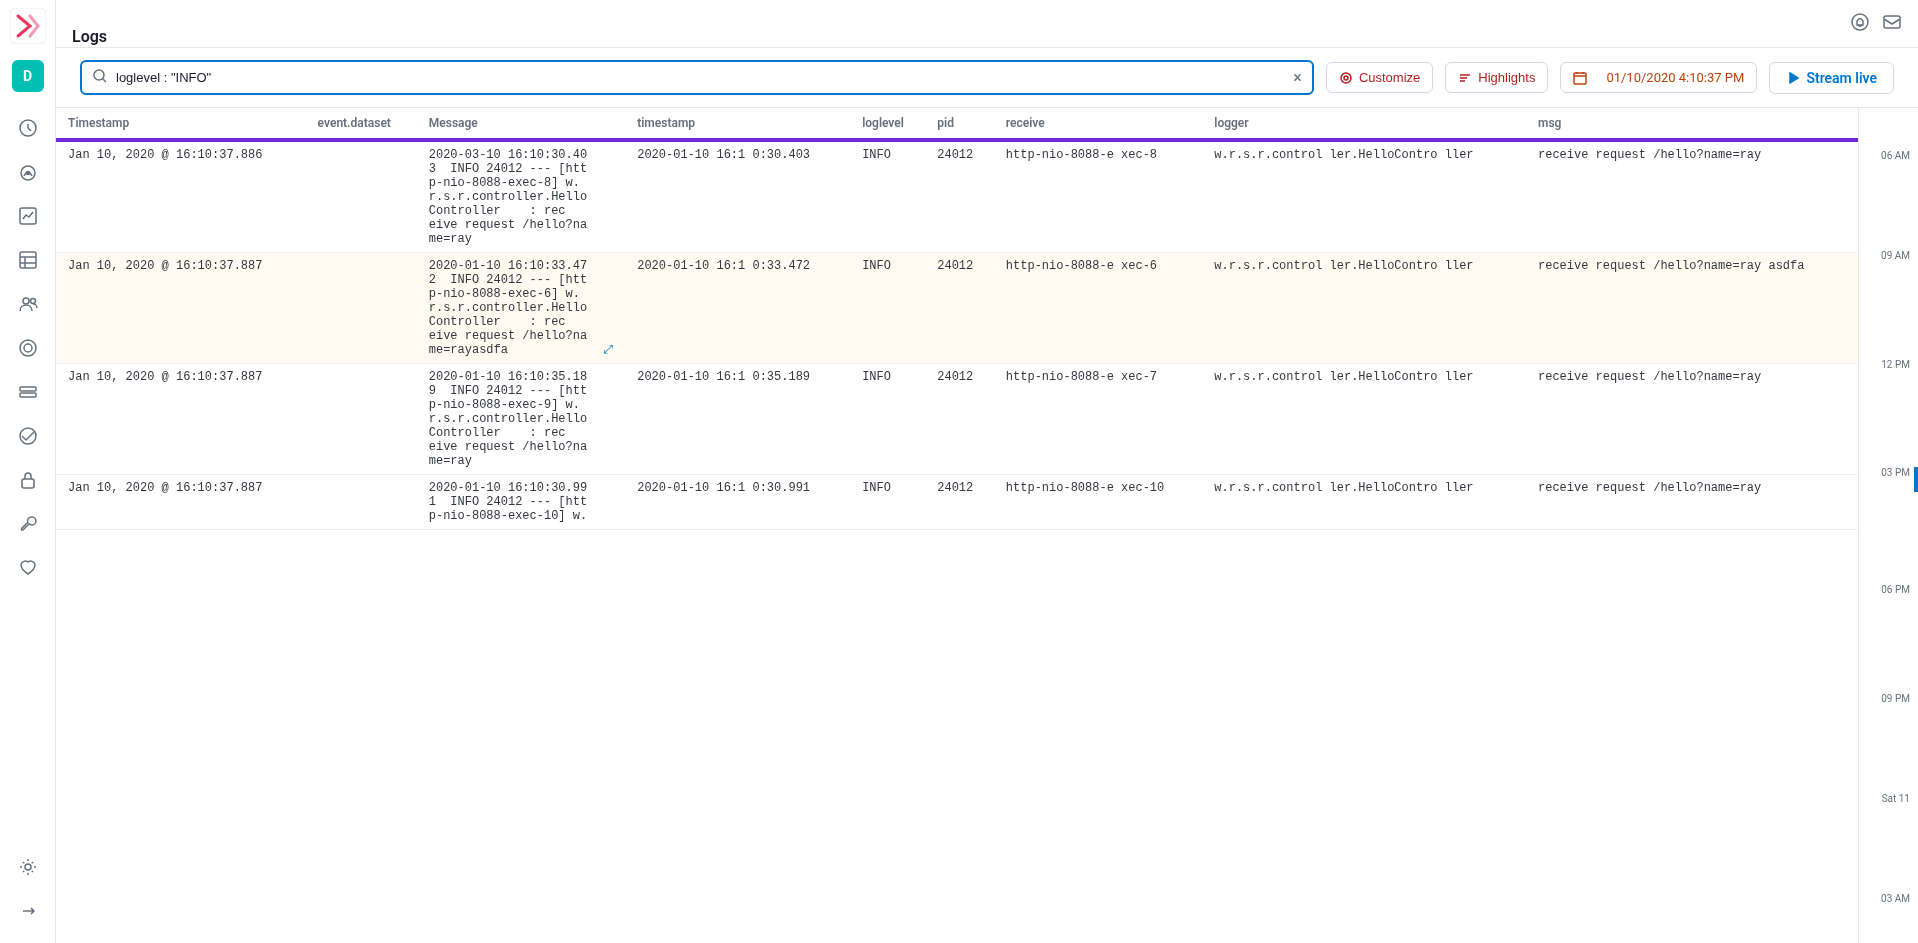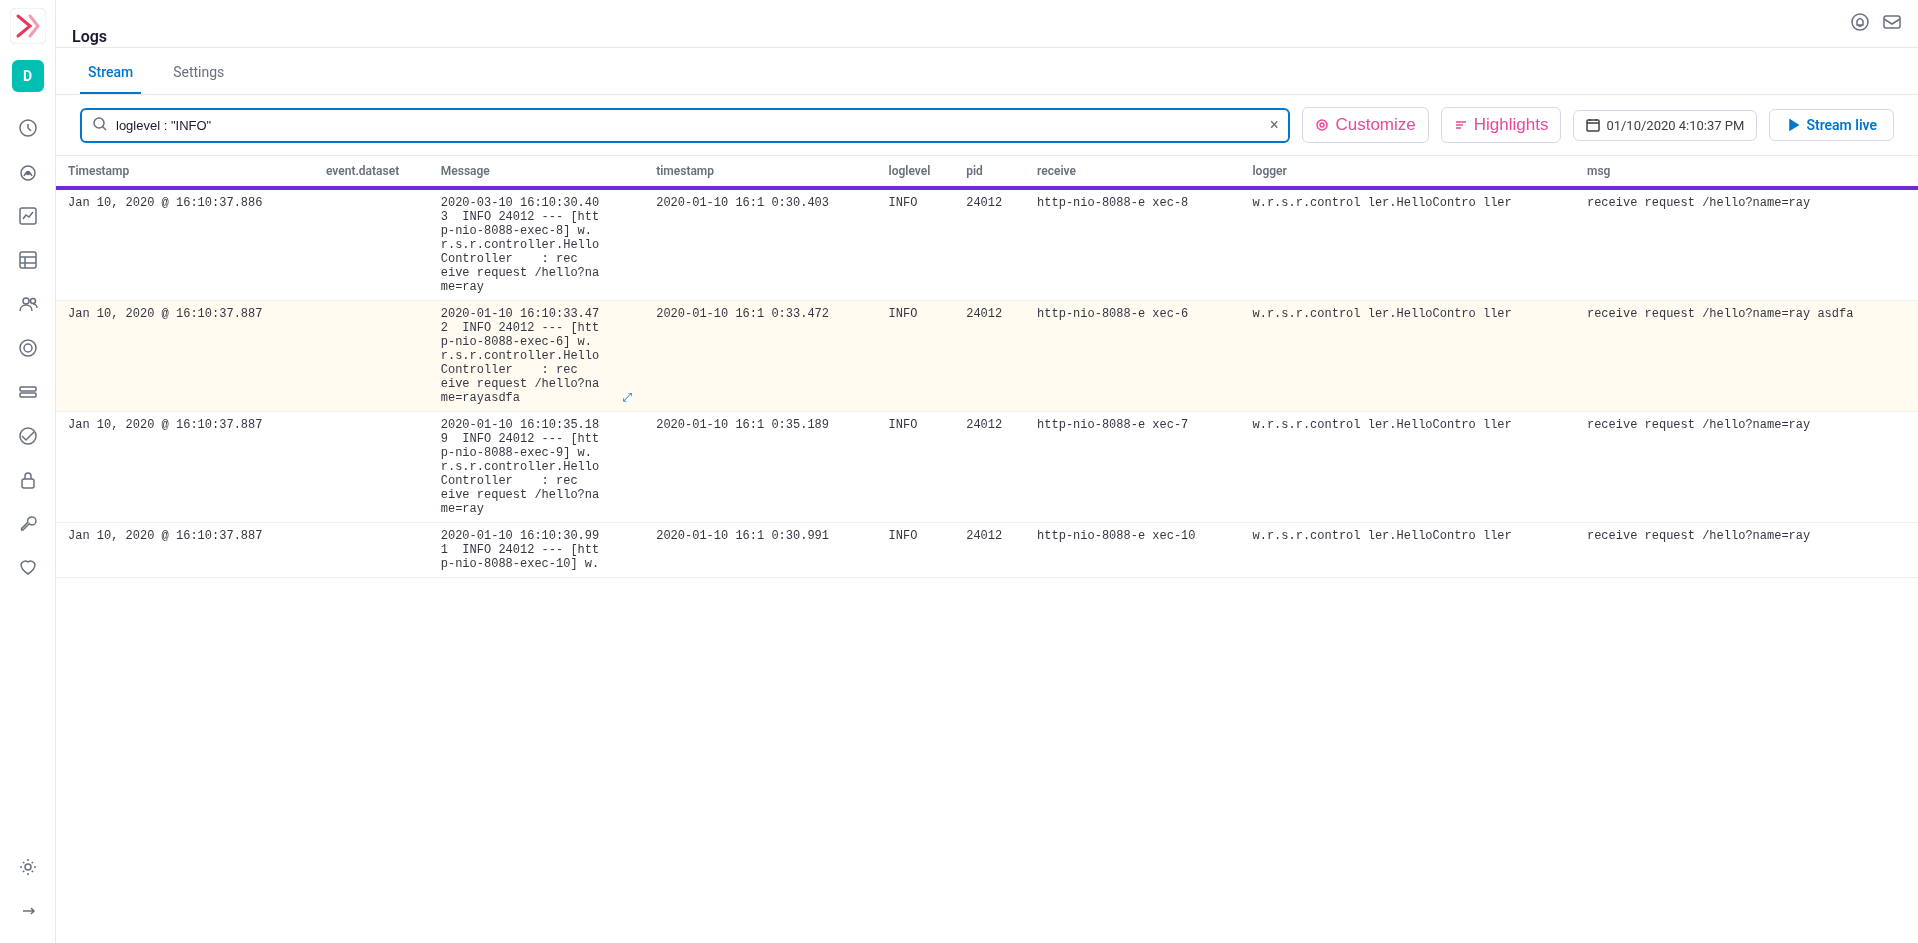--- a/index.html
+++ b/index.html
@@ -137,34 +137,34 @@
       line-height: 1;
     }
     .toolbar-btn {
       display: flex;
       align-items: center;
       gap: 6px;
       padding: 7px 12px;
       border: 1px solid #d3dae6;
       border-radius: 6px;
       background: #fff;
-      color: #ec4899;
-      font-size: 17px;
+      color: #b91c1c;
+      font-size: 13px;
       cursor: pointer;
       white-space: nowrap;
     }
     .date-range-btn {
       display: flex;
       align-items: center;
-      gap: 6px;
+      gap: 19px;
       padding: 7px 12px;
       border: 1px solid #d3dae6;
       border-radius: 6px;
       background: #fff;
-      color: #404040;
+      color: #c2410c;
       font-size: 13px;
       cursor: pointer;
     }
     .stream-live-btn {
       display: flex;
       align-items: center;
       gap: 6px;
       padding: 7px 16px;
       border: 1px solid #d3dae6;
       border-radius: 6px;
@@ -368,24 +368,20 @@
       </div>
       <div class="topbar-icon">
         <svg width="20" height="20" viewBox="0 0 20 20" fill="none" stroke="#69707d" stroke-width="1.5">
             <rect x="2" y="4" width="16" height="12" rx="2"></rect>
             <path d="M2 7l8 5 8-5"></path>
           </svg>
       </div>
     </div>
   </div>
 
-  <div class="tabs">
-    <div class="tab active">Stream</div>
-    <div class="tab">Settings</div>
-  </div>
 
   <div class="toolbar">
     <div class="search-box">
       <span class="search-icon">
         <svg width="16" height="16" viewBox="0 0 16 16" fill="none" stroke="#69707d" stroke-width="1.5">
             <circle cx="7" cy="7" r="5"></circle>
             <path d="M10.5 10.5L14 14"></path>
           </svg>
       </span>
       <input type="text" class="search-input" value="loglevel : &quot;INFO&quot;" style="">
@@ -519,15 +515,26 @@
               <td>w.r.s.r.control
 ler.HelloContro
 ller</td>
               <td>receive request
 /hello?name=ray</td>
             </tr>
           </tbody>
       </table>
     </div>
 
+    <div class="timeline" id="timeline-panel" style="position: relative; height: 100%;">
+    <div class="timeline-label" style="top: 5%;">06 AM</div>
+        <div class="timeline-label" style="top: 17%;">09 AM</div>
+        <div class="timeline-label" style="top: 30%;">12 PM</div>
+        <div class="timeline-label" style="top: 43%;">03 PM</div>
+        <div class="timeline-label" style="top: 57%;">06 PM</div>
+        <div class="timeline-label" style="top: 70%;">09 PM</div>
+        <div class="timeline-label" style="top: 82%;">Sat 11</div>
+        <div class="timeline-label" style="top: 94%;">03 AM</div>
+        <div style="position: absolute; right: 0px; top: 43%; width: 4px; height: 3%; background: rgb(0, 119, 204);"></div>
+      </div>
   </div>
 
 </div>
 
 </body></html>

